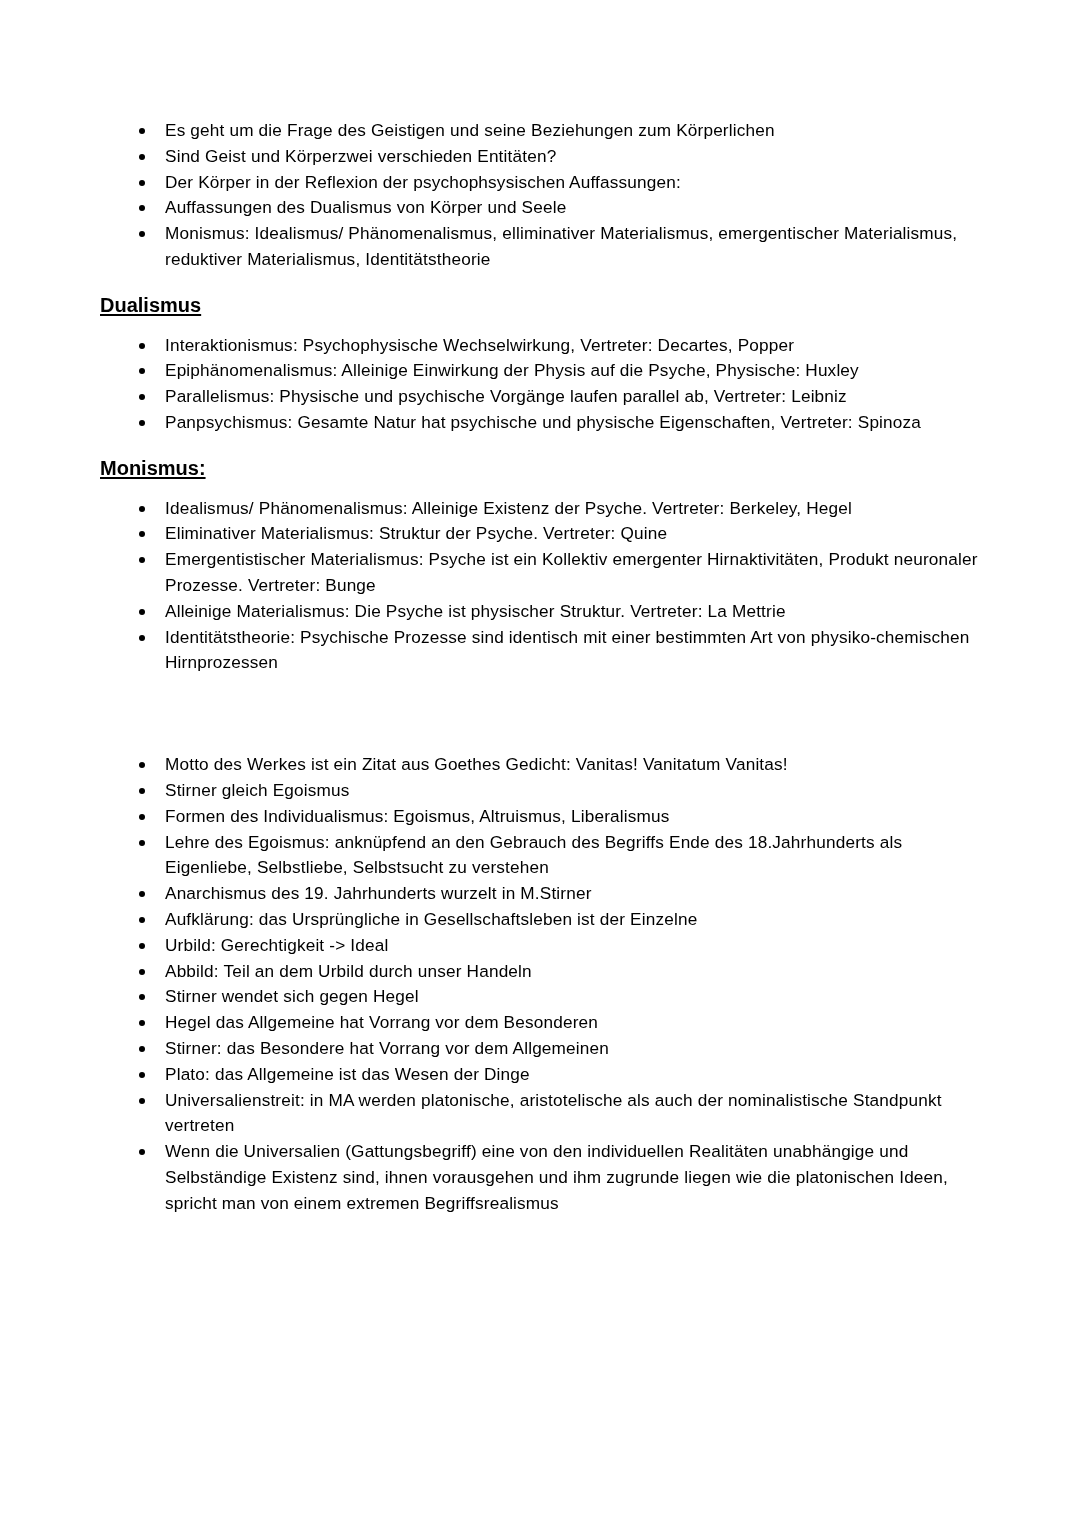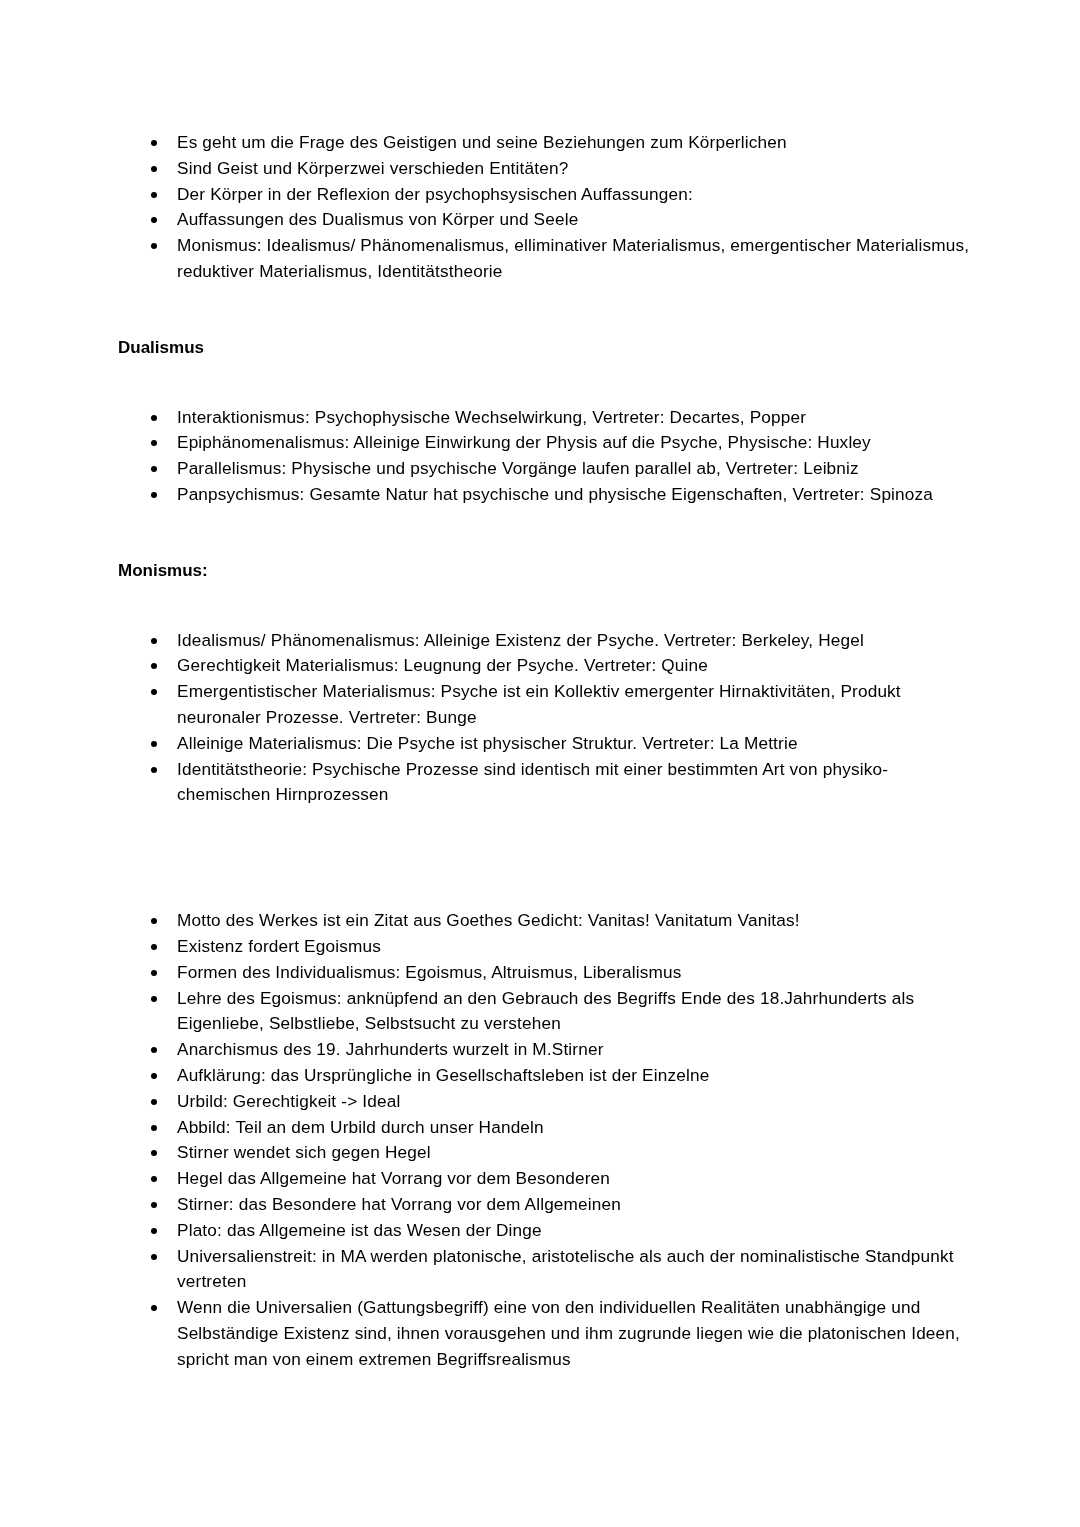--- a/index.html
+++ b/index.html
@@ -17,21 +17,21 @@
   .page {
     position: relative;
     width: 1080px;
     min-height: 1527px;
     box-sizing: border-box;
     padding: 118px 96px 60px 100px;
     background: #ffffff;
   }
   ul.bullets {
     list-style: none;
-    margin: 12px;
+    margin: 0;
     padding: 0;
   }
   ul.bullets > li {
     position: relative;
     padding-left: 35px;
     margin: 0 0 0 30px;
     font-size: 17.2px;
     line-height: 25.8px;
     letter-spacing: 0.01em;
   }
@@ -39,25 +39,26 @@
     content: "";
     position: absolute;
     left: 9px;
     top: 10px;
     width: 6px;
     height: 6px;
     background: #000000;
     border-radius: 50%;
   }
   .heading {
-    font-size: 17px;
+    font-size: 20px;
     line-height: 25.8px;
     font-weight: bold;
+    text-decoration: underline;
     text-underline-offset: 2px;
-    margin: 18px;
+    margin: 0;
   }
   .block-gap-sm { height: 14px; }
   .block-gap-md { height: 20px; }
   .block-gap-xl { height: 62px; }
   .section { margin: 0; }
 </style>
 </head>
 <body>
 
 <div class="page">
@@ -85,34 +86,34 @@
       </ul>
   </section>
 
   <div class="block-gap-md"></div>
 
   <section class="section">
     <p class="heading">Monismus:</p>
     <div class="block-gap-sm"></div>
     <ul class="bullets" id="monismus-list">
         <li>Idealismus/ Phänomenalismus: Alleinige Existenz der Psyche. Vertreter: Berkeley, Hegel</li>
-        <li>Gerechtigkeit Materialismus: Leugnung der Psyche. Vertreter: Quine</li>
+        <li>Eliminativer Materialismus: Struktur der Psyche. Vertreter: Quine</li>
         <li>Emergentistischer Materialismus: Psyche ist ein Kollektiv emergenter Hirnaktivitäten, Produkt neuronaler Prozesse. Vertreter: Bunge</li>
         <li>Alleinige Materialismus: Die Psyche ist physischer Struktur. Vertreter: La Mettrie</li>
         <li>Identitätstheorie: Psychische Prozesse sind identisch mit einer bestimmten Art von physiko-chemischen Hirnprozessen</li>
       </ul>
   </section>
 
   <div class="block-gap-xl"></div>
 
   <section class="section">
     <div class="block-gap-sm"></div>
     <ul class="bullets" id="stirner-list">
         <li>Motto des Werkes ist ein Zitat aus Goethes Gedicht: Vanitas! Vanitatum Vanitas!</li>
-        <li>Existenz fordert Egoismus</li>
+        <li>Stirner gleich Egoismus</li>
         <li>Formen des Individualismus: Egoismus, Altruismus, Liberalismus</li>
         <li>Lehre des Egoismus: anknüpfend an den Gebrauch des Begriffs Ende des 18.Jahrhunderts als Eigenliebe, Selbstliebe, Selbstsucht zu verstehen</li>
         <li>Anarchismus des 19. Jahrhunderts wurzelt in M.Stirner</li>
         <li>Aufklärung: das Ursprüngliche in Gesellschaftsleben ist der Einzelne</li>
         <li>Urbild: Gerechtigkeit -&gt; Ideal</li>
         <li>Abbild: Teil an dem Urbild durch unser Handeln</li>
         <li>Stirner wendet sich gegen Hegel</li>
         <li>Hegel das Allgemeine hat Vorrang vor dem Besonderen</li>
         <li>Stirner: das Besondere hat Vorrang vor dem Allgemeinen</li>
         <li>Plato: das Allgemeine ist das Wesen der Dinge</li>

